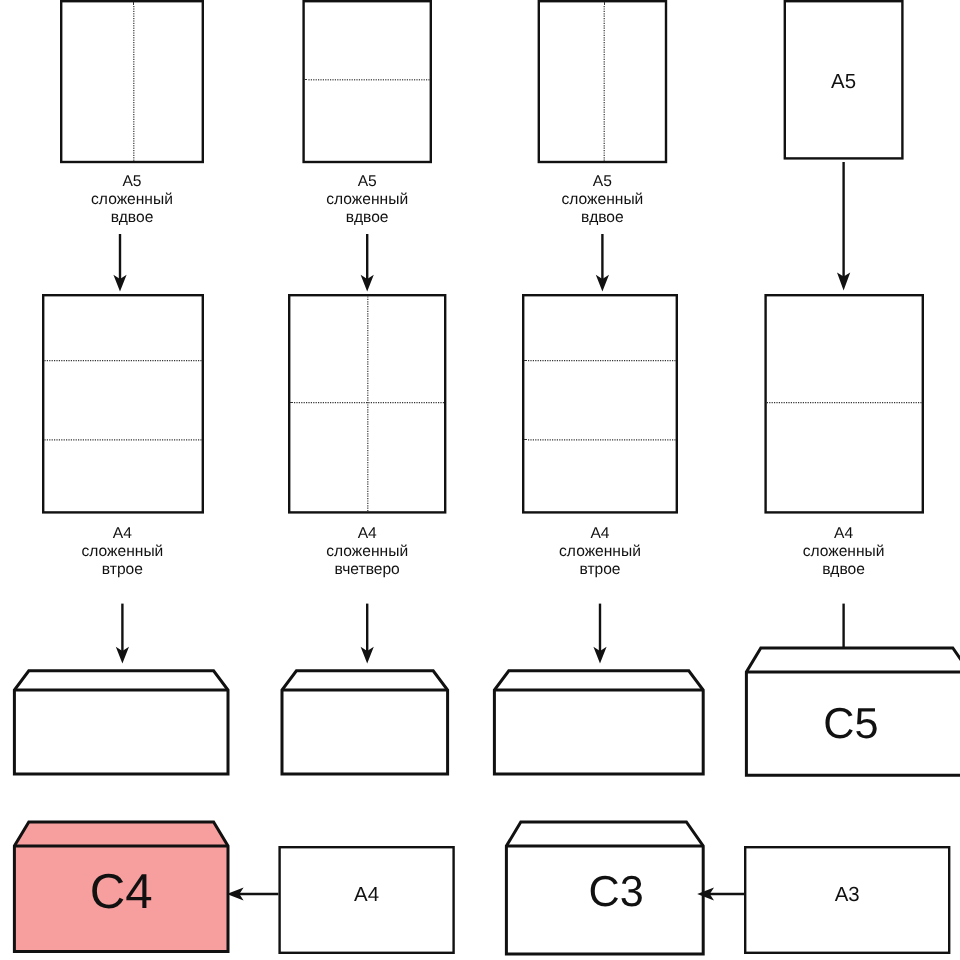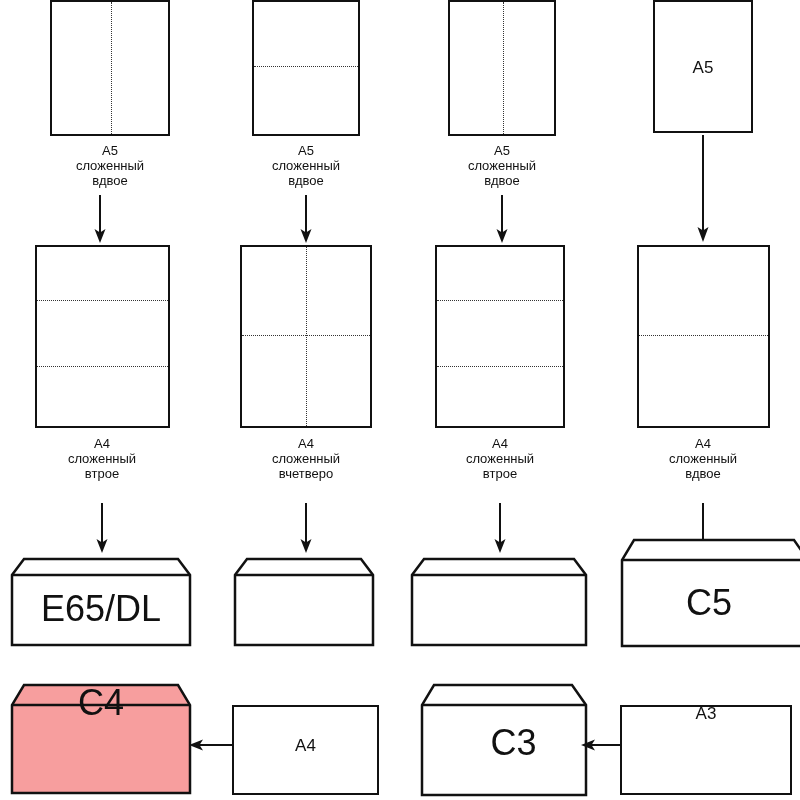--- a/index.html
+++ b/index.html
@@ -176,21 +176,20 @@
       <path d="M15 50 L9.5 36 L15 39.5 L20.5 36 Z" fill="#111111"></path>
     </svg>
   </div>
 
   <div class="env" style="left:10px; top:557px;">
     <svg width="182" height="90" viewBox="0 0 182 90">
       <path d="M14 2 L168 2 L180 18 L180 88 L2 88 L2 18 Z" fill="#ffffff" stroke="#111111" stroke-width="2.5" stroke-linejoin="miter"></path>
       <line x1="2" y1="18" x2="180" y2="18" stroke="#111111" stroke-width="2.5"></line>
     </svg>
   </div>
-  <div class="env-label" style="left:10px; top:588px; width:182px; font-size:36px;">E65/DL</div>
 
   <div class="env" style="left:233px; top:557px;">
     <svg width="142" height="90" viewBox="0 0 142 90">
       <path d="M14 2 L128 2 L140 18 L140 88 L2 88 L2 18 Z" fill="#ffffff" stroke="#111111" stroke-width="2.5" stroke-linejoin="miter"></path>
       <line x1="2" y1="18" x2="140" y2="18" stroke="#111111" stroke-width="2.5"></line>
     </svg>
   </div>
 
   <div class="env" style="left:410px; top:557px;">
     <svg width="178" height="90" viewBox="0 0 178 90">
@@ -206,21 +205,21 @@
     </svg>
   </div>
   <div class="env-label" style="left:620px; top:582px; width:178px; font-size:36px;">C5</div>
 
   <div class="env" style="left:10px; top:683px;">
     <svg width="182" height="112" viewBox="0 0 182 112">
       <path d="M14 2 L168 2 L180 22 L180 110 L2 110 L2 22 Z" fill="#f79e9e" stroke="#111111" stroke-width="2.5" stroke-linejoin="miter"></path>
       <line x1="2" y1="22" x2="180" y2="22" stroke="#111111" stroke-width="2.5"></line>
     </svg>
   </div>
-  <div class="env-label" style="left:10px; top:682px; width:182px; font-size:36px;">C4</div>
+  <div class="env-label" style="left:10px; top:720px; width:182px; font-size:41px;">C4</div>
 
   <div class="arrow-h" style="left:188px; top:735px;">
     <svg width="48" height="20" viewBox="0 0 48 20">
       <line x1="46" y1="10" x2="8" y2="10" stroke="#111111" stroke-width="2"></line>
       <path d="M1 10 L15 4.5 L11.5 10 L15 15.5 Z" fill="#111111"></path>
     </svg>
   </div>
 
   <div class="paper" style="left:232px; top:705px; width:147px; height:90px;"></div>
   <div class="paper-label" style="left:232px; top:736px; width:147px; font-size:17px;">A4</div>
@@ -234,15 +233,15 @@
   <div class="env-label" style="left:420px; top:722px; width:187px; font-size:36px;">C3</div>
 
   <div class="arrow-h" style="left:580px; top:735px;">
     <svg width="44" height="20" viewBox="0 0 44 20">
       <line x1="42" y1="10" x2="8" y2="10" stroke="#111111" stroke-width="2"></line>
       <path d="M1 10 L15 4.5 L11.5 10 L15 15.5 Z" fill="#111111"></path>
     </svg>
   </div>
 
   <div class="paper" style="left:620px; top:705px; width:172px; height:90px;"></div>
-  <div class="paper-label" style="left:620px; top:704px; width:172px; font-size:17px;">A3</div>
+  <div class="paper-label" style="left:620px; top:736px; width:172px; font-size:17px;">A3</div>
 
 </div>
 
 </body></html>

